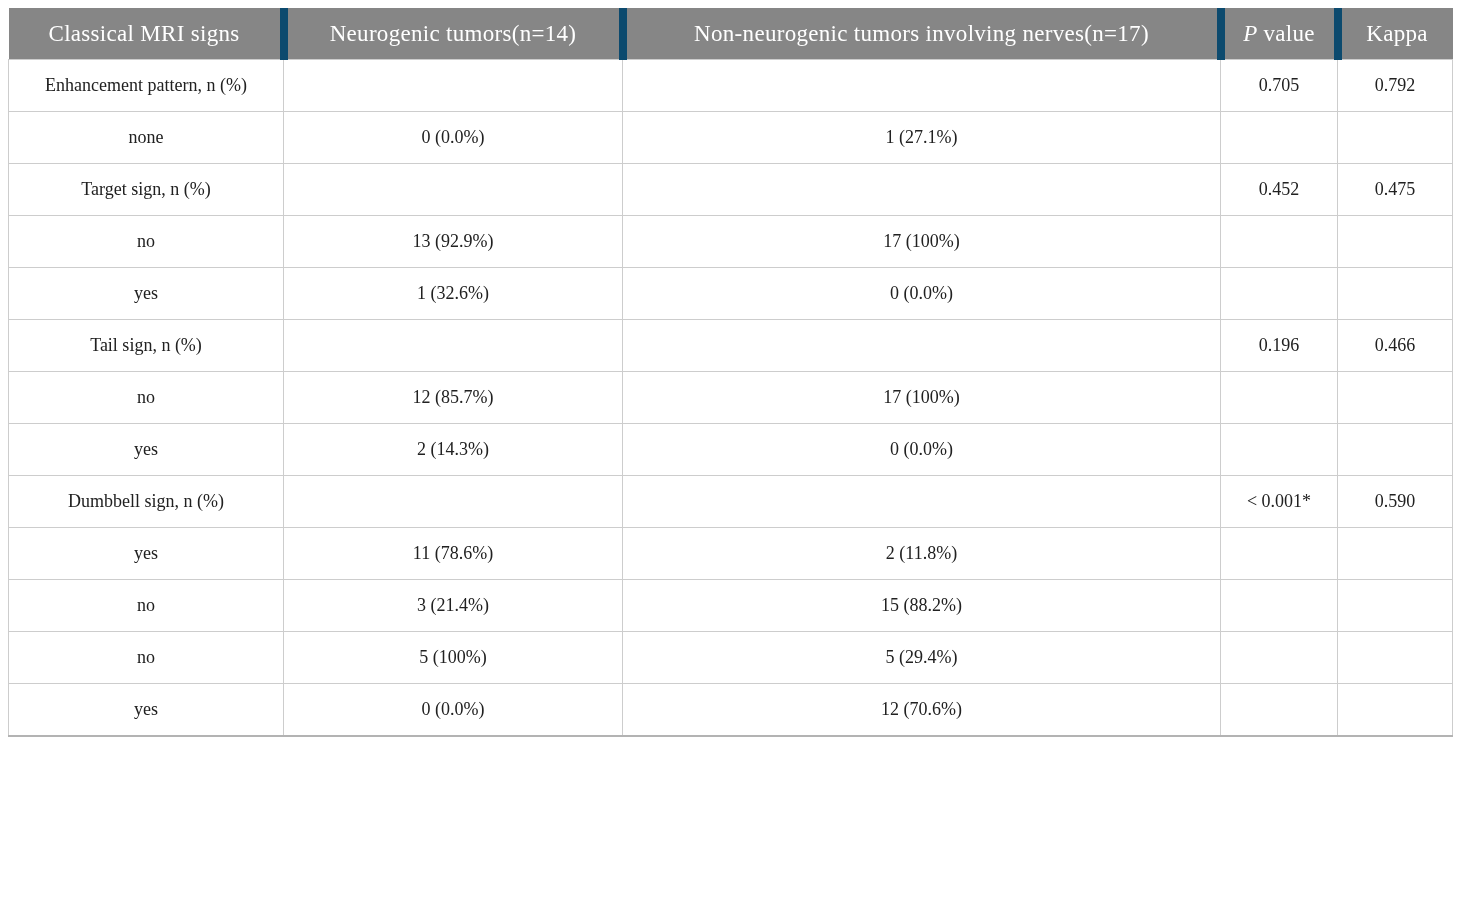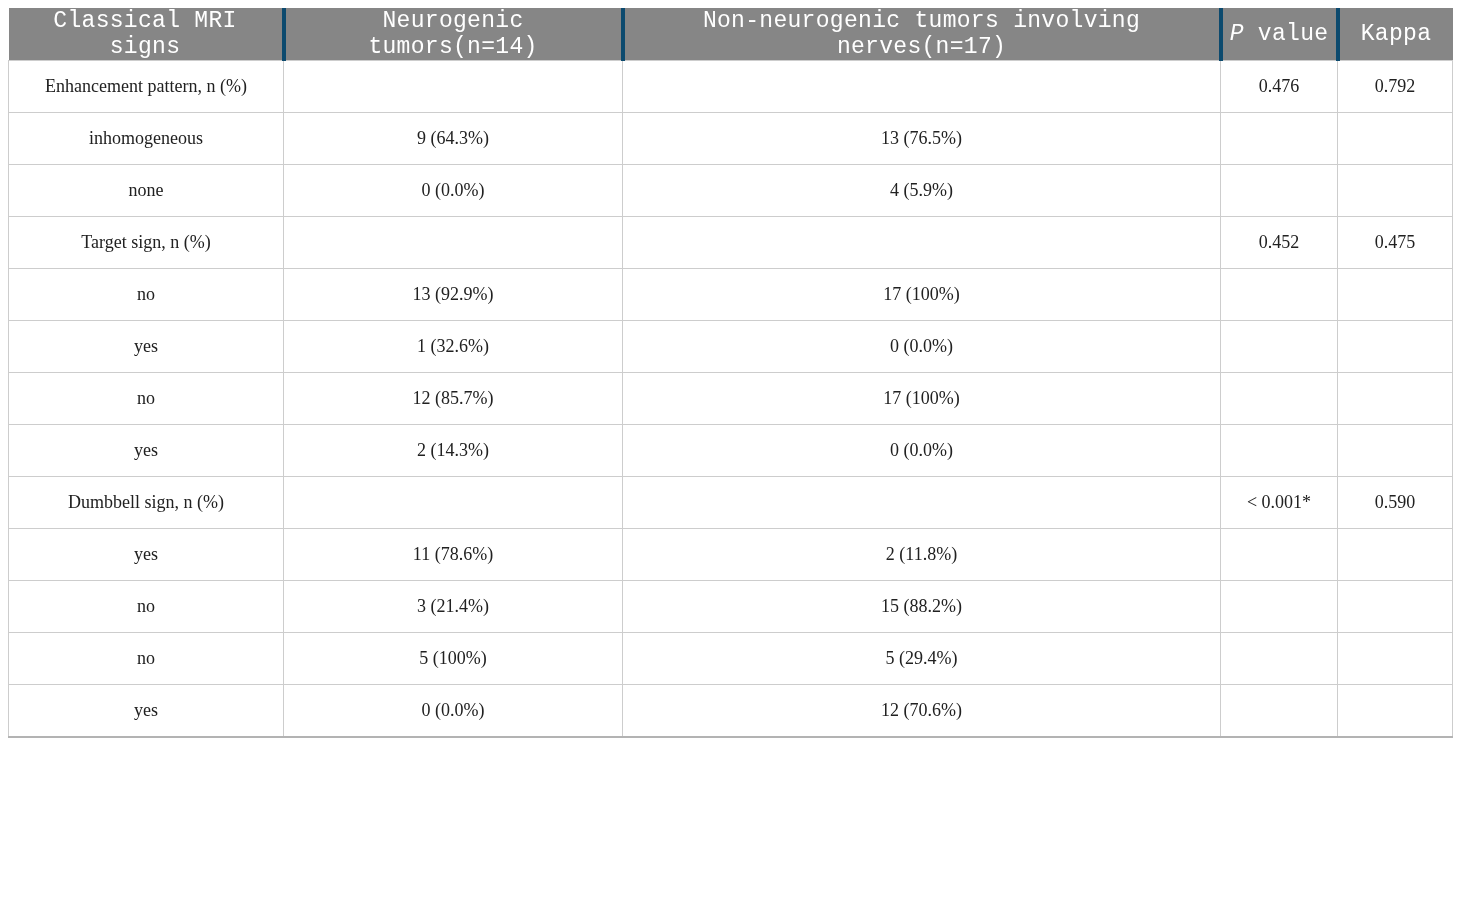--- a/index.html
+++ b/index.html
@@ -16,32 +16,32 @@
   }
   table.mri-table {
     width: 1444px;
     border-collapse: collapse;
     table-layout: fixed;
   }
   
   table.mri-table thead th {
     background: #868686;
     color: #ffffff;
-    font-family: Liberation Mono, monospace;
+    font-family: Liberation Serif, serif;
     font-size: 23px;
     font-weight: 400;
     height: 51px;
     padding: 0 6px;
     text-align: center;
     vertical-align: middle;
     border: none;
     letter-spacing: 0.3px;
   }
   table.mri-table thead th + th {
-    border-left: 4px solid #0c4a6e;
+    border-left: 8px solid #0c4a6e;
   }
   th .p-italic {
     font-style: italic;
   }
   
   table.mri-table tbody td {
     font-family: "Liberation Serif", serif;
     font-size: 18px;
     color: #212121;
     background: #ffffff;
@@ -85,34 +85,27 @@
         <th>Non-neurogenic tumors involving nerves(n=17)</th>
         <th><span class="p-italic">P</span> <span>value</span></th>
         <th>Kappa</th>
       </tr>
     </thead>
     <tbody id="table-body">
         <tr>
           <td>Enhancement pattern, n (%)</td>
           <td></td>
           <td></td>
-          <td>0.476</td>
+          <td>0.705</td>
           <td>0.792</td>
-        </tr>
-        <tr>
-          <td>inhomogeneous</td>
-          <td>9 (64.3%)</td>
-          <td>13 (76.5%)</td>
-          <td></td>
-          <td></td>
         </tr>
         <tr>
           <td>none</td>
           <td>0 (0.0%)</td>
-          <td>4 (5.9%)</td>
+          <td>1 (27.1%)</td>
           <td></td>
           <td></td>
         </tr>
         <tr>
           <td>Target sign, n (%)</td>
           <td></td>
           <td></td>
           <td>0.452</td>
           <td>0.475</td>
         </tr>
@@ -122,20 +115,27 @@
           <td>17 (100%)</td>
           <td></td>
           <td></td>
         </tr>
         <tr>
           <td>yes</td>
           <td>1 (32.6%)</td>
           <td>0 (0.0%)</td>
           <td></td>
           <td></td>
+        </tr>
+        <tr>
+          <td>Tail sign, n (%)</td>
+          <td></td>
+          <td></td>
+          <td>0.196</td>
+          <td>0.466</td>
         </tr>
         <tr>
           <td>no</td>
           <td>12 (85.7%)</td>
           <td>17 (100%)</td>
           <td></td>
           <td></td>
         </tr>
         <tr>
           <td>yes</td>

